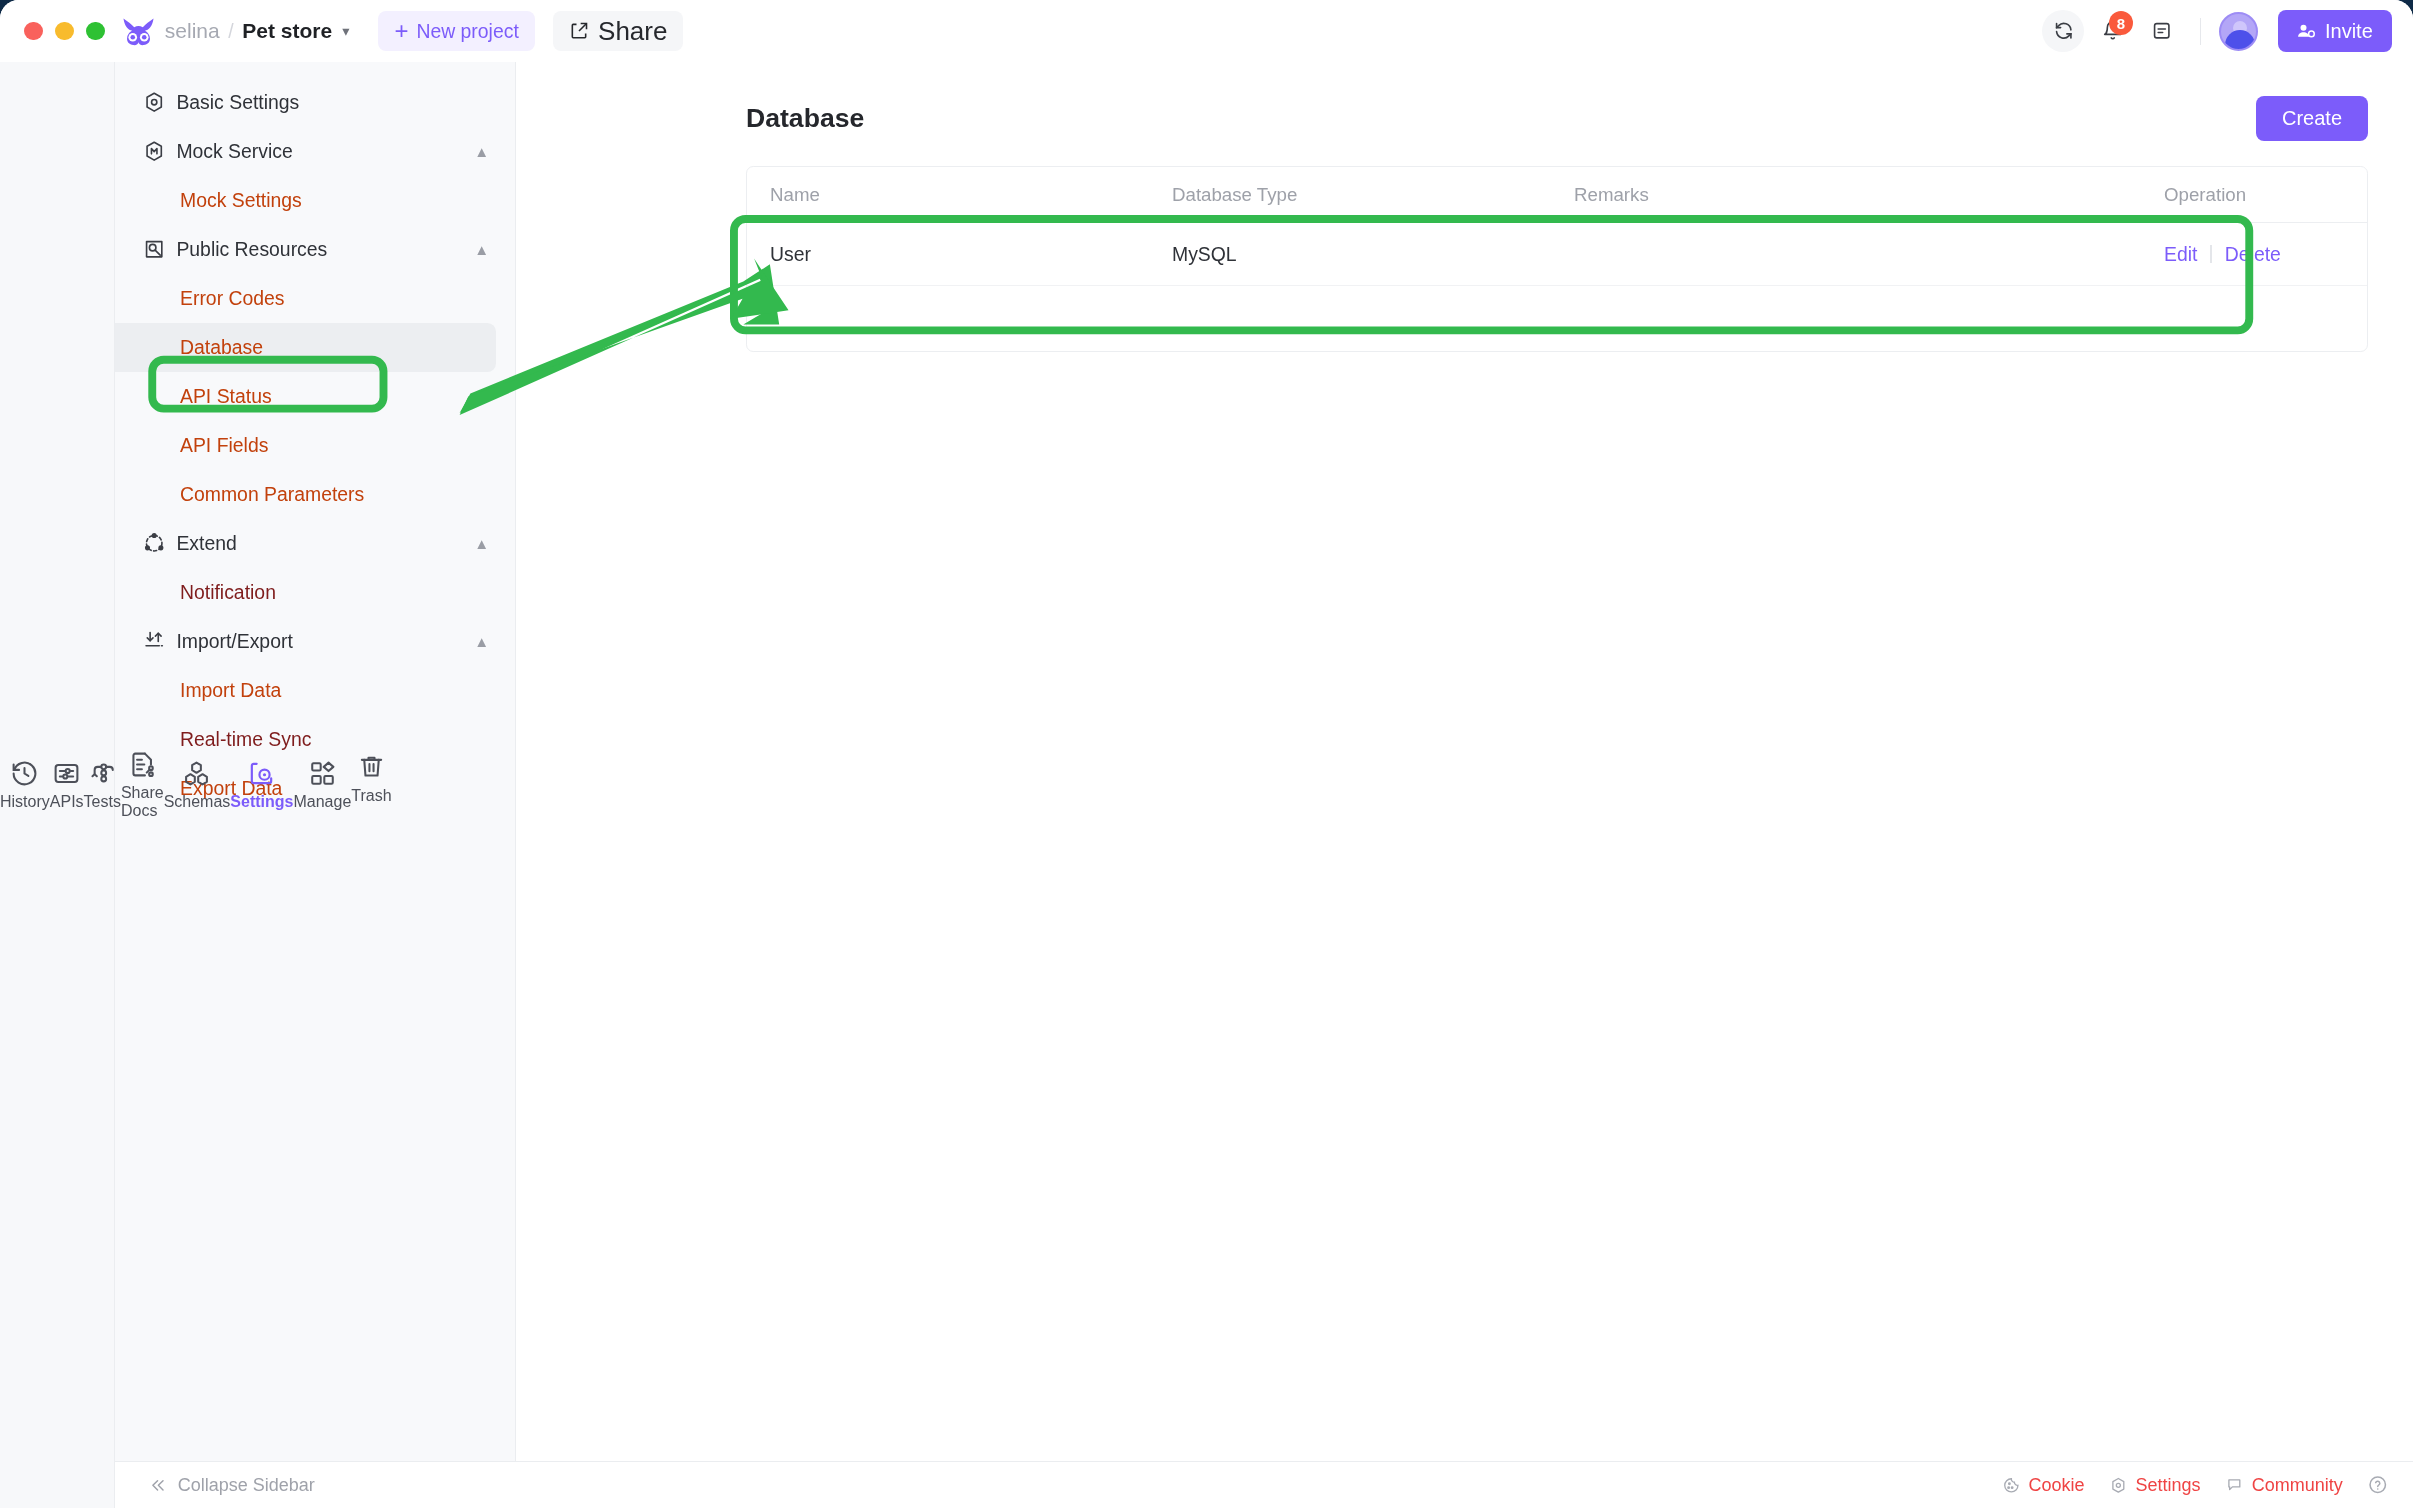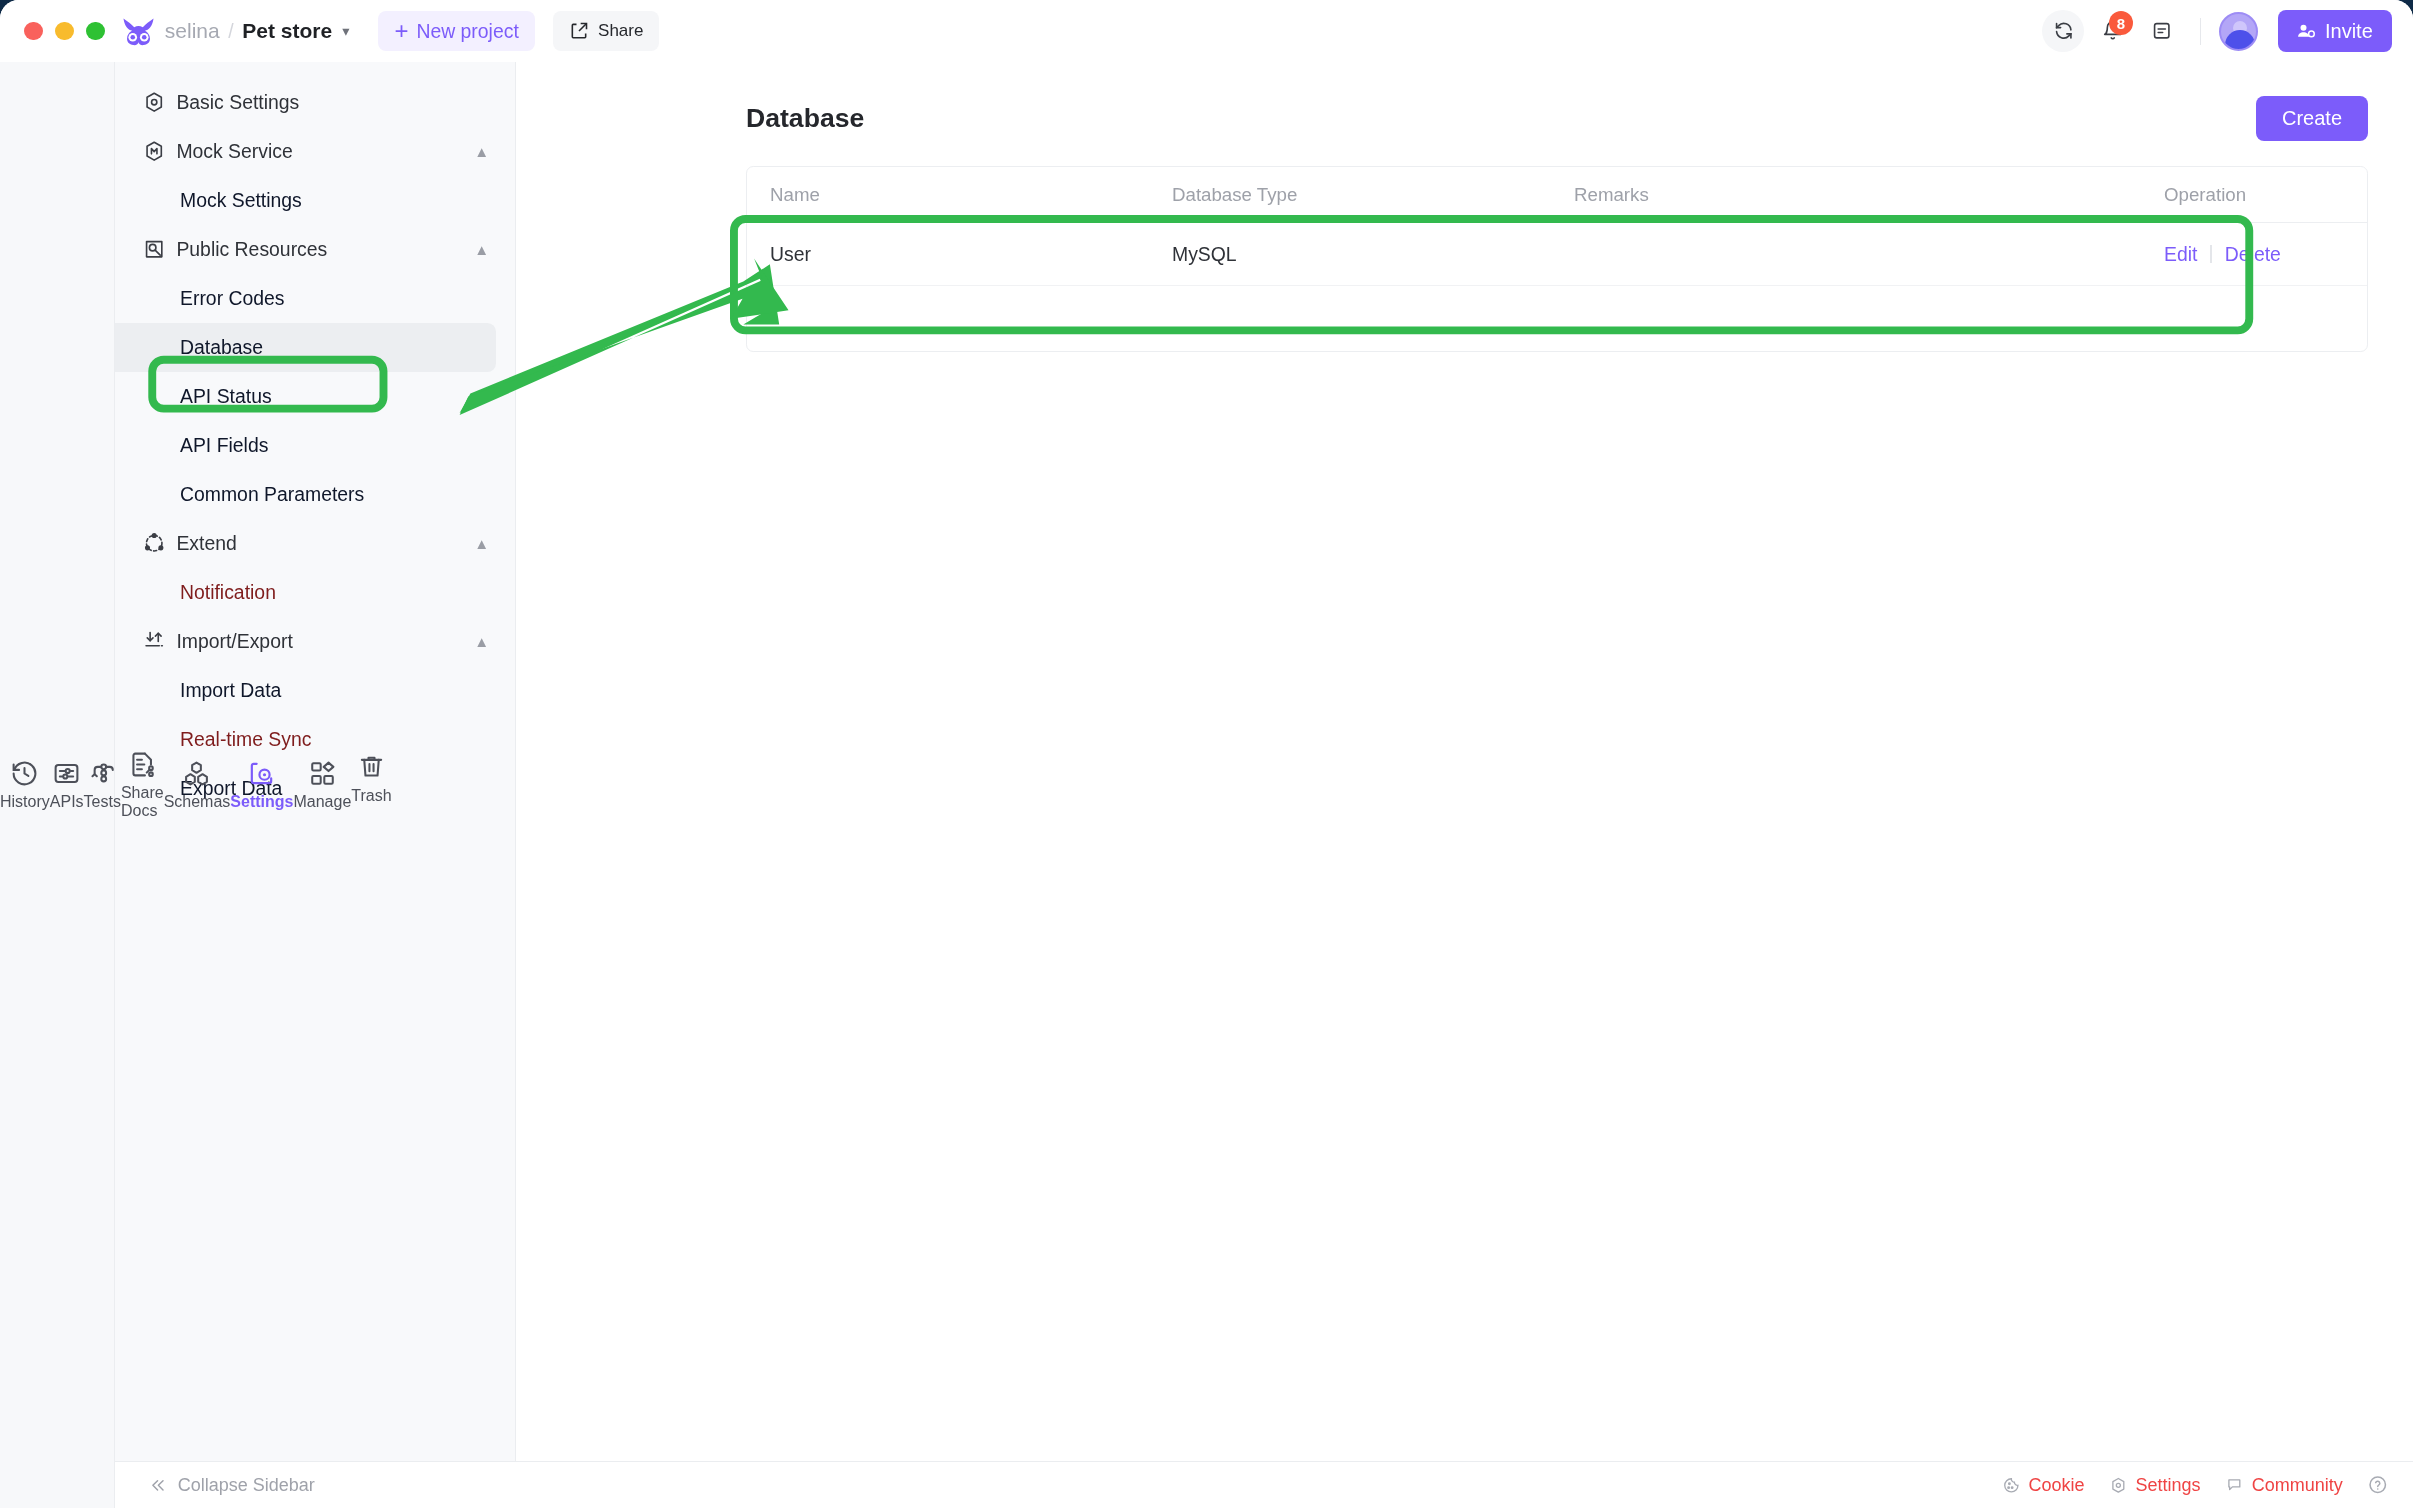--- a/index.html
+++ b/index.html
@@ -45,21 +45,21 @@
     border-radius: 8px; height: 40px; padding: 0 16px;
     font-size: 19.4px;
   }
   .btn-newproj .plus { font-size: 24px; line-height: 1; color: #7c5cfa; font-weight: 300; }
 
   .btn-share {
     margin-left: 18.7px;
     display: flex; align-items: center; gap: 8.6px;
     background: #f5f6f8; color: #26282d;
     border-radius: 8px; height: 40px; padding: 0 16px;
-    font-size: 17px;
+    font-size: 26px;
   }
 
   .top-right { margin-left: auto; display: flex; align-items: center; gap: 7.2px; }
   .icon-circle {
     width: 42px; height: 42px; border-radius: 50%;
     background: #f5f6f8; display: flex; align-items: center; justify-content: center;
   }
   .icon-plain {
     width: 42px; height: 42px; border-radius: 50%;
     display: flex; align-items: center; justify-content: center; position: relative;
@@ -116,21 +116,21 @@
   .side-group {
     display: flex; align-items: center;
     height: 49px; padding: 0 26px 0 27px;
     font-size: 19.4px; color: #2f3238;
   }
   .side-group .gicon { width: 24.4px; height: 24.4px; margin-right: 10px; flex: none; }
   .side-group .caret { margin-left: auto; color: #9a9da5; font-size: 15px; }
   .side-link {
     display: flex; align-items: center;
     height: 49px; padding-left: 65px; margin: 0 18.7px 0 0;
-    font-size: 19.4px; color: #0f172a;
+    font-size: 19.4px; color: #c2410c;
     border-radius: 0 8.6px 8.6px 0;
   }
   .side-link.sel { background: #eceef1; }
   .side-link.dim { color: #7f1d1d; align-items: center; }
 
   
   .main {
     position: absolute; top: 62px; left: 516px; right: 0; bottom: 47px;
     background: #ffffff;
     padding: 34px 45px 0 230px;

